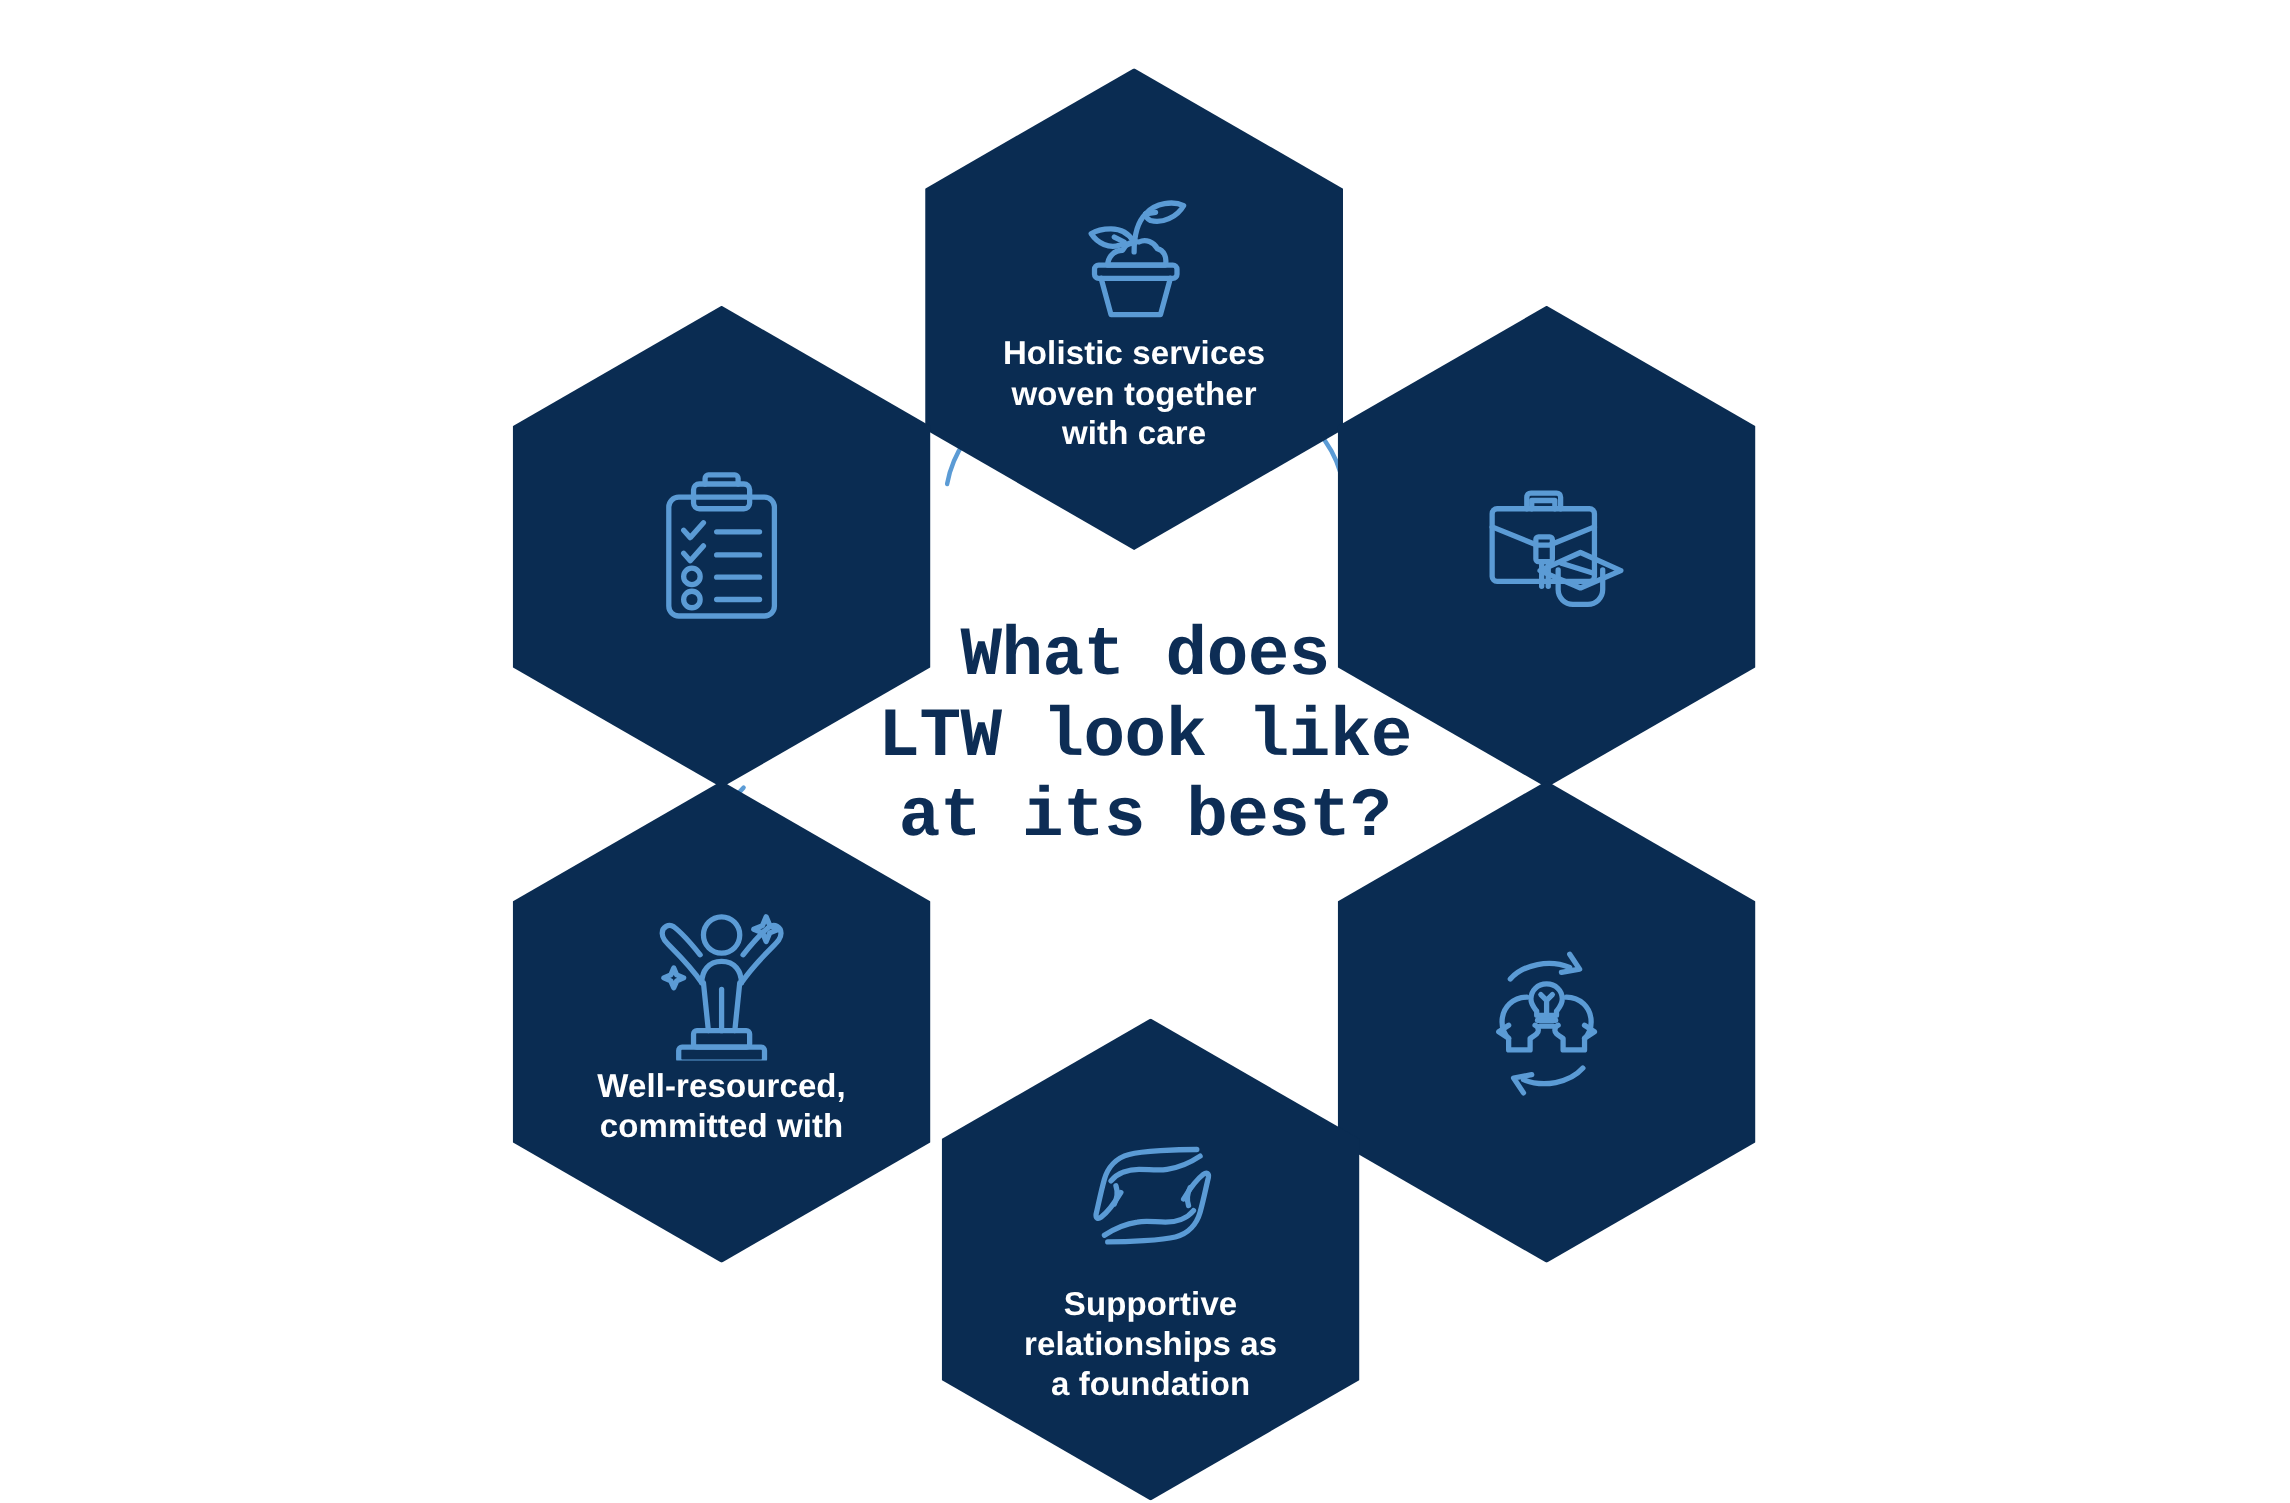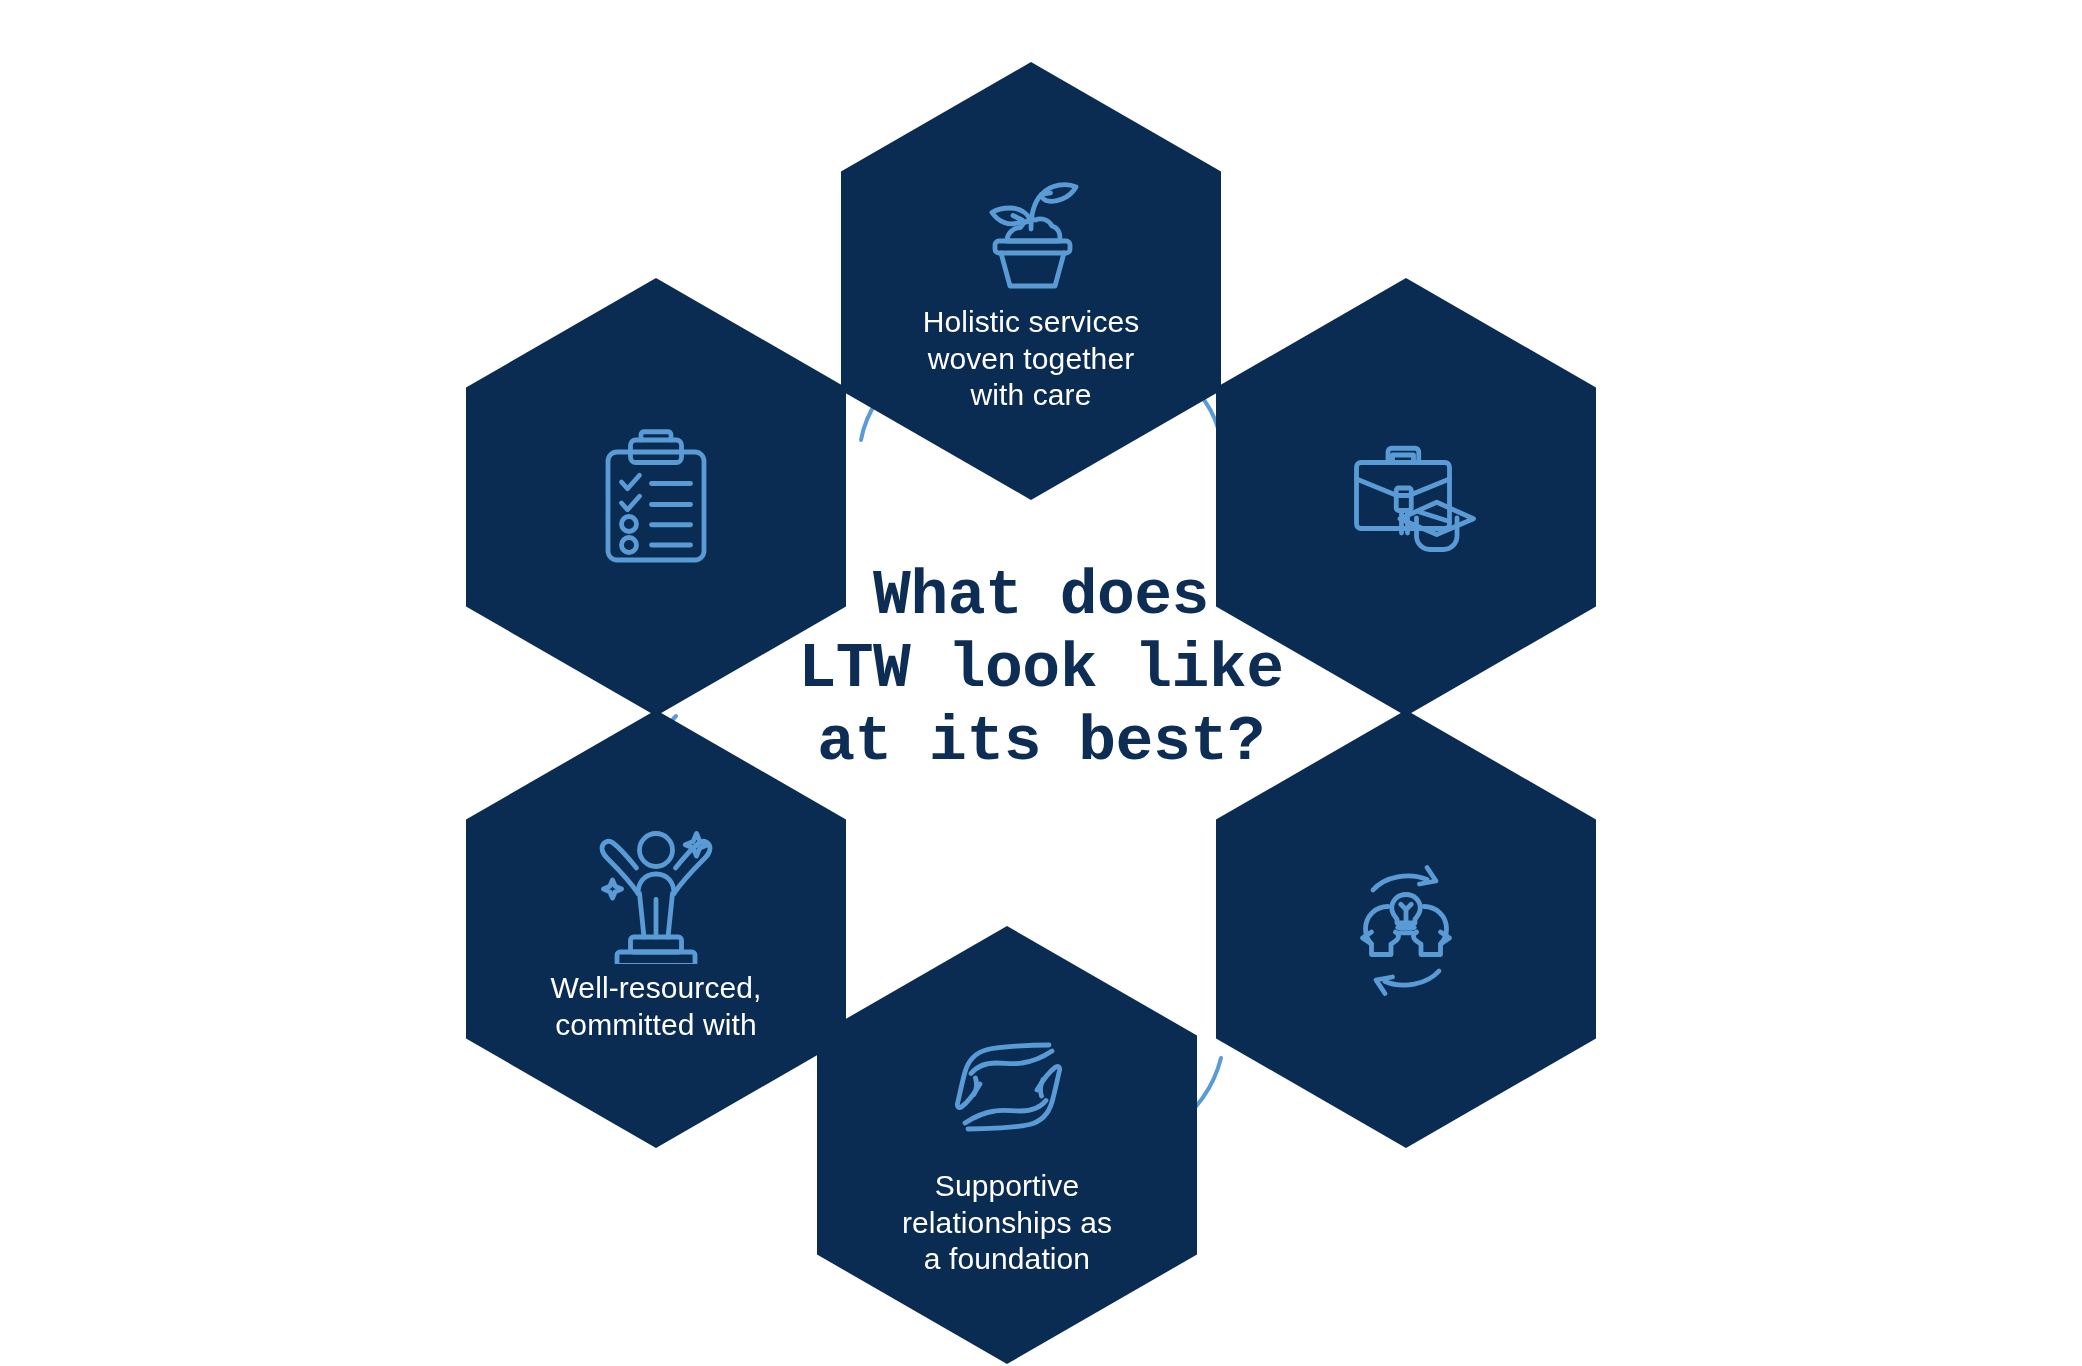--- a/index.html
+++ b/index.html
@@ -38,31 +38,31 @@
     width:150px;height:150px;
     display:flex;align-items:center;justify-content:center;
     flex:none;
   }
   .hex-icon svg{width:150px;height:150px;display:block;}
   .hex-label{
     color:#ffffff;
     font-size:30px;
     line-height:1.22;
     text-align:center;
-    font-weight:400;
+    font-weight:700;
     letter-spacing:.1px;
     max-width:330px;
     white-space:pre-line;
   }
 
   
   #hex-holistic       {left:841px; top:62px;}
   #hex-workbased      {left:1216px;top:278px;}
   #hex-partnership    {left:1216px;top:710px;}
-  #hex-supportive     {left:817px; top:926px;}
+  #hex-supportive     {left:856px; top:926px;}
   #hex-wellresourced  {left:466px; top:710px;}
   #hex-individualized {left:466px; top:278px;}
 
   #center-title{
     position:absolute;
     left:761px;top:560px;
     width:560px;
     text-align:center;
     color:#0d2d55;
     font-family:Liberation Mono, monospace;

